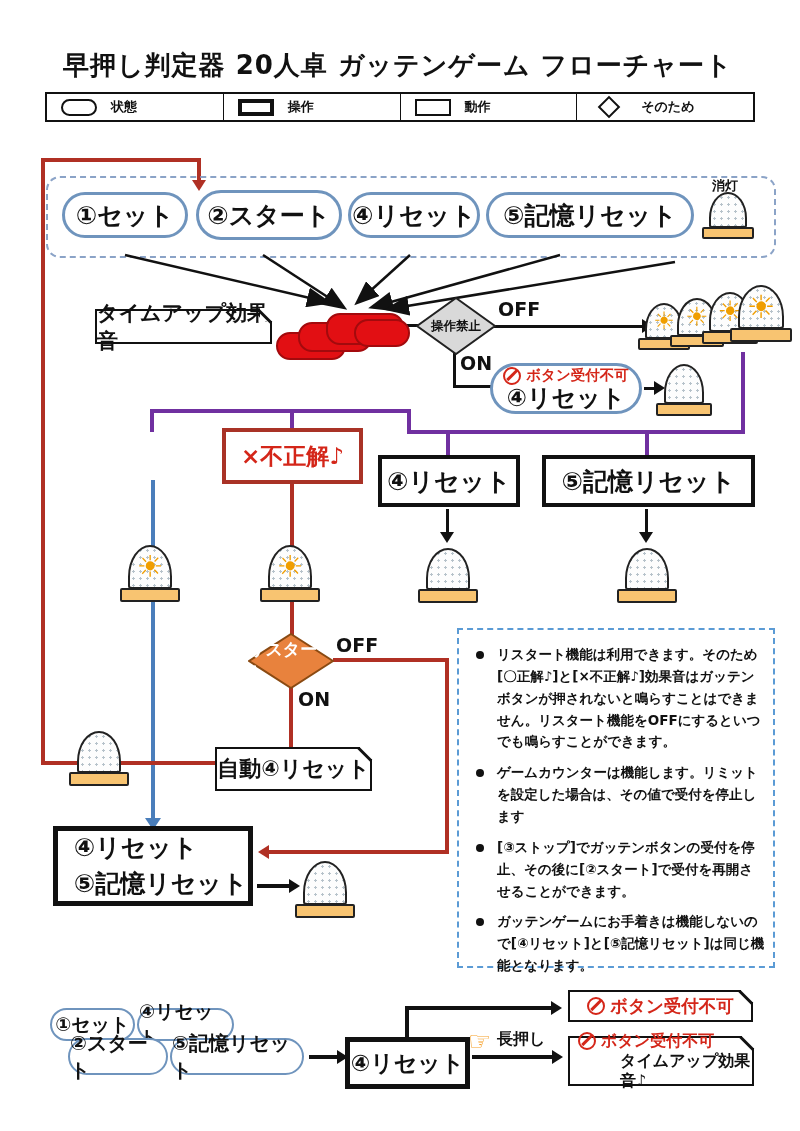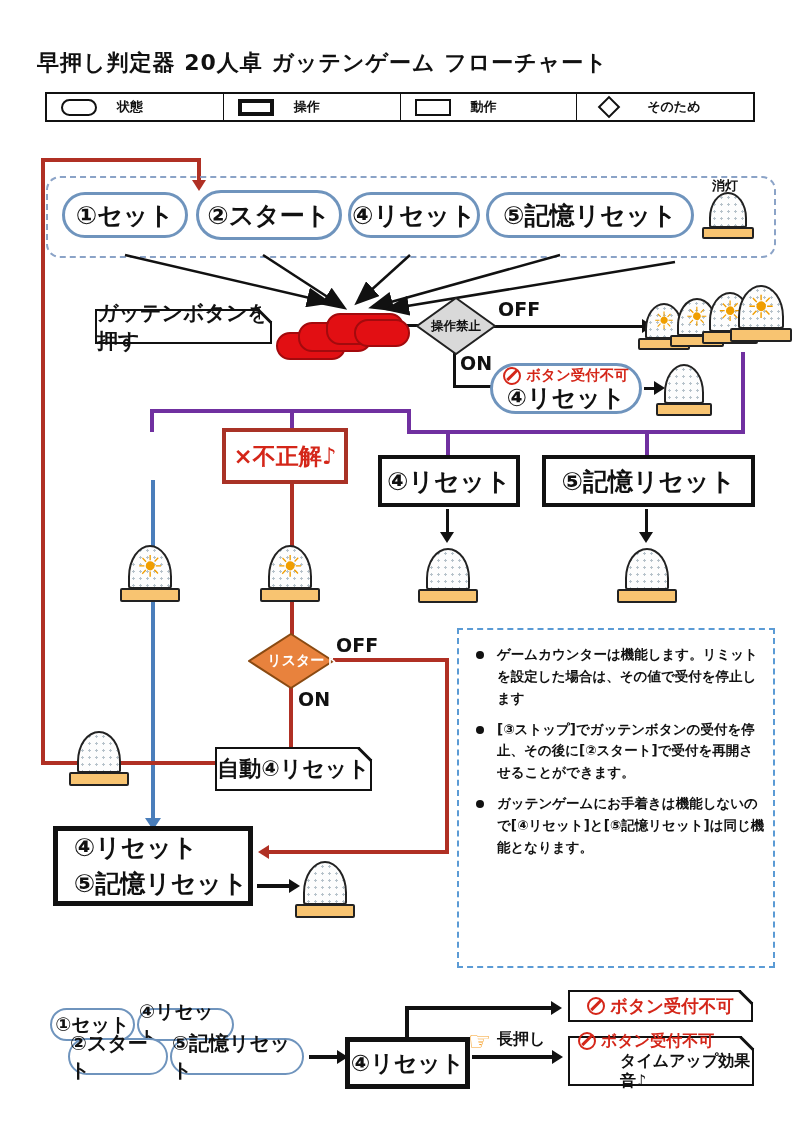--- a/index.html
+++ b/index.html
@@ -33,21 +33,21 @@
         display:flex;align-items:center;justify-content:center;box-sizing:border-box}
   .base{position:relative;background:#f8c471;border:2px solid #222;border-radius:2px;margin-top:-1px;box-sizing:border-box}
   .sun{color:#f09e00;line-height:1}
   
   .noicon{display:inline-block;position:relative;width:14px;height:14px;border:2.5px solid #d42619;
           border-radius:50%;margin-right:5px;vertical-align:-3px;flex:none}
   .noicon::after{content:"";position:absolute;left:50%;top:-1px;width:2.5px;height:14px;background:#d42619;
           transform:translateX(-50%) rotate(45deg)}
   
   .legend{position:absolute;left:45px;top:92px;width:710px;height:30px;border:2px solid #111;display:flex;z-index:3;box-sizing:border-box}
-  .lg-cell{flex:1;display:flex;align-items:center;gap:20px;padding-left:14px;box-sizing:border-box}
+  .lg-cell{flex:1;display:flex;align-items:center;gap:14px;padding-left:14px;box-sizing:border-box}
   .lg-cell+.lg-cell{border-left:1.5px solid #111}
   .lg-label{font-size:13px;font-weight:bold}
   .lg-stadium{width:36px;height:17px;border:2.5px solid #111;border-radius:10px;box-sizing:border-box}
   .lg-thick{width:36px;height:17px;border:4px solid #111;box-sizing:border-box}
   .lg-thin{width:36px;height:17px;border:2px solid #111;box-sizing:border-box}
   .lg-diamond{width:16px;height:16px;border:2px solid #111;transform:rotate(45deg);margin:0 10px;box-sizing:border-box}
   
   .rbtn{position:absolute;background:#e20f13;border:2px solid #a30a0d;border-radius:14px;z-index:3}
   
   .notes{position:absolute;left:457px;top:628px;width:318px;height:340px;border:2px dashed #5b9bd5;
@@ -55,21 +55,21 @@
   .note-item{position:relative;padding-left:28px;margin-bottom:9px;font-size:13.5px;line-height:1.62;font-weight:bold}
   .note-item .dot{position:absolute;left:7px;top:7px;width:8px;height:8px;border-radius:50%;background:#111}
   svg{position:absolute;z-index:2}
   .dlabel{position:absolute;display:flex;align-items:center;justify-content:center;font-weight:bold;z-index:3}
 </style>
 </head>
 <body>
 
 <div class="stage">
 
-  <div class="abs b" style="left:37px;top:48px;font-size:22px;letter-spacing:1px">早押し判定器 20人卓 ガッテンゲーム フローチャート</div>
+  <div class="abs b" style="left:63px;top:48px;font-size:26px;letter-spacing:1px">早押し判定器 20人卓 ガッテンゲーム フローチャート</div>
 
   <div class="legend">
     <div class="lg-cell">
       <span class="lg-stadium"></span>
       <span class="lg-label">状態</span>
     </div>
     <div class="lg-cell">
       <span class="lg-thick"></span>
       <span class="lg-label">操作</span>
     </div>
@@ -107,21 +107,21 @@
       </marker>
     </defs>
     <line x1="90" y1="3" x2="292" y2="50" stroke="#111" stroke-width="2.5" marker-end="url(#ahm)"></line>
     <line x1="228" y1="3" x2="308" y2="55" stroke="#111" stroke-width="2.5" marker-end="url(#ahm)"></line>
     <line x1="375" y1="3" x2="323" y2="50" stroke="#111" stroke-width="2.5" marker-end="url(#ahm)"></line>
     <line x1="525" y1="3" x2="338" y2="55" stroke="#111" stroke-width="2.5" marker-end="url(#ahm)"></line>
     <line x1="640" y1="10" x2="354" y2="57" stroke="#111" stroke-width="2.5" marker-end="url(#ahm)"></line>
   </svg>
 
   <div class="callout" style="left:95px;top:309px;width:177px;height:35px;font-size:21px">
-    <span>ガッテンボタンを押す</span>
+    <span>タイムアップ効果音</span>
   </div>
 
   <div class="abs">
     <div class="rbtn" style="left:276px;top:332px;width:66px;height:24px"></div>
     <div class="rbtn" style="left:298px;top:322px;width:70px;height:26px"></div>
     <div class="rbtn" style="left:326px;top:313px;width:74px;height:28px"></div>
     <div class="rbtn" style="left:354px;top:319px;width:52px;height:24px"></div>
   </div>
 
   <div class="ln" style="left:398px;top:324px;width:22px;height:3px"></div>
@@ -178,21 +178,21 @@
 
   <div class="ln c-purple" style="left:741px;top:352px;width:4px;height:81px"></div>
   <div class="ln c-purple" style="left:407px;top:430px;width:338px;height:4px"></div>
   <div class="ln c-purple" style="left:407px;top:409px;width:4px;height:25px"></div>
   <div class="ln c-purple" style="left:150px;top:409px;width:260px;height:4px"></div>
   <div class="ln c-purple" style="left:150px;top:411px;width:4px;height:21px"></div>
   <div class="ln c-purple" style="left:290px;top:411px;width:4px;height:19px"></div>
   <div class="ln c-purple" style="left:446px;top:432px;width:4px;height:25px"></div>
   <div class="ln c-purple" style="left:645px;top:432px;width:4px;height:25px"></div>
 
-  <div class="box" style="left:222px;top:428px;width:126px;height:56px;border:4px solid #a93226;font-size:23px;color:#d42619">×不正解♪</div>
+  <div class="box" style="left:222px;top:428px;width:141px;height:56px;border:4px solid #a93226;font-size:23px;color:#d42619">×不正解♪</div>
   <div class="box" style="left:378px;top:455px;width:142px;height:52px;border:4px solid #111;font-size:25px">④リセット</div>
   <div class="box" style="left:542px;top:455px;width:213px;height:52px;border:4px solid #111;font-size:25px">⑤記憶リセット</div>
 
   <div class="ln c-blue" style="left:151px;top:480px;width:4px;height:340px"></div>
   <div class="ah ah-d blue" style="left:145px;top:818px"></div>
   <div class="ln c-red" style="left:290px;top:482px;width:4px;height:153px"></div>
   <div class="ln" style="left:446px;top:509px;width:3px;height:24px"></div>
   <div class="ah ah-d" style="left:440px;top:532px"></div>
   <div class="ln" style="left:645px;top:509px;width:3px;height:24px"></div>
   <div class="ah ah-d" style="left:639px;top:532px"></div>
@@ -214,21 +214,21 @@
     <div class="base" style="width:60px;height:14px;margin-left:-8px"></div>
   </div>
   <div class="lamp" style="left:625px;top:548px">
     <div class="dome" style="width:44px;height:42px"></div>
     <div class="base" style="width:60px;height:14px;margin-left:-8px"></div>
   </div>
 
   <svg style="left:248px;top:633px" width="86" height="56">
     <polygon points="43,1 85,28 43,55 1,28" fill="#e8823d" stroke="#8a4a12" stroke-width="2"></polygon>
   </svg>
-  <div class="dlabel" style="left:260px;top:633px;width:86px;height:56px;font-size:14px;color:#fff">リスタート</div>
+  <div class="dlabel" style="left:248px;top:633px;width:86px;height:56px;font-size:17px;color:#fff">リスタート</div>
   <div class="abs b" style="left:336px;top:634px;font-size:19px">OFF</div>
   <div class="ln c-red" style="left:333px;top:658px;width:114px;height:4px"></div>
   <div class="ln c-red" style="left:445px;top:658px;width:4px;height:194px"></div>
   <div class="abs b" style="left:298px;top:688px;font-size:19px">ON</div>
   <div class="ln c-red" style="left:289px;top:686px;width:4px;height:63px"></div>
 
   <div class="ln c-red" style="left:45px;top:761px;width:170px;height:4px"></div>
   <div class="lamp" style="left:77px;top:731px">
     <div class="dome" style="width:44px;height:42px"></div>
     <div class="base" style="width:60px;height:14px;margin-left:-8px"></div>
@@ -244,20 +244,24 @@
     <div>⑤記憶リセット</div>
   </div>
   <div class="ln" style="left:257px;top:884px;width:34px;height:3.5px"></div>
   <div class="ah ah-r" style="left:289px;top:879px"></div>
   <div class="lamp" style="left:303px;top:861px">
     <div class="dome" style="width:44px;height:44px"></div>
     <div class="base" style="width:60px;height:14px;margin-left:-8px"></div>
   </div>
 
   <div class="notes">
+    <div class="note-item">
+      <span class="dot"></span>
+      <span>リスタート機能は利用できます。そのため[〇正解♪]と[×不正解♪]効果音はガッテンボタンが押されないと鳴らすことはできません。リスタート機能をOFFにするといつでも鳴らすことができます。</span>
+    </div>
     <div class="note-item">
       <span class="dot"></span>
       <span>ゲームカウンターは機能します。リミットを設定した場合は、その値で受付を停止します</span>
     </div>
     <div class="note-item">
       <span class="dot"></span>
       <span>[③ストップ]でガッテンボタンの受付を停止、その後に[②スタート]で受付を再開させることができます。</span>
     </div>
     <div class="note-item">
       <span class="dot"></span>

